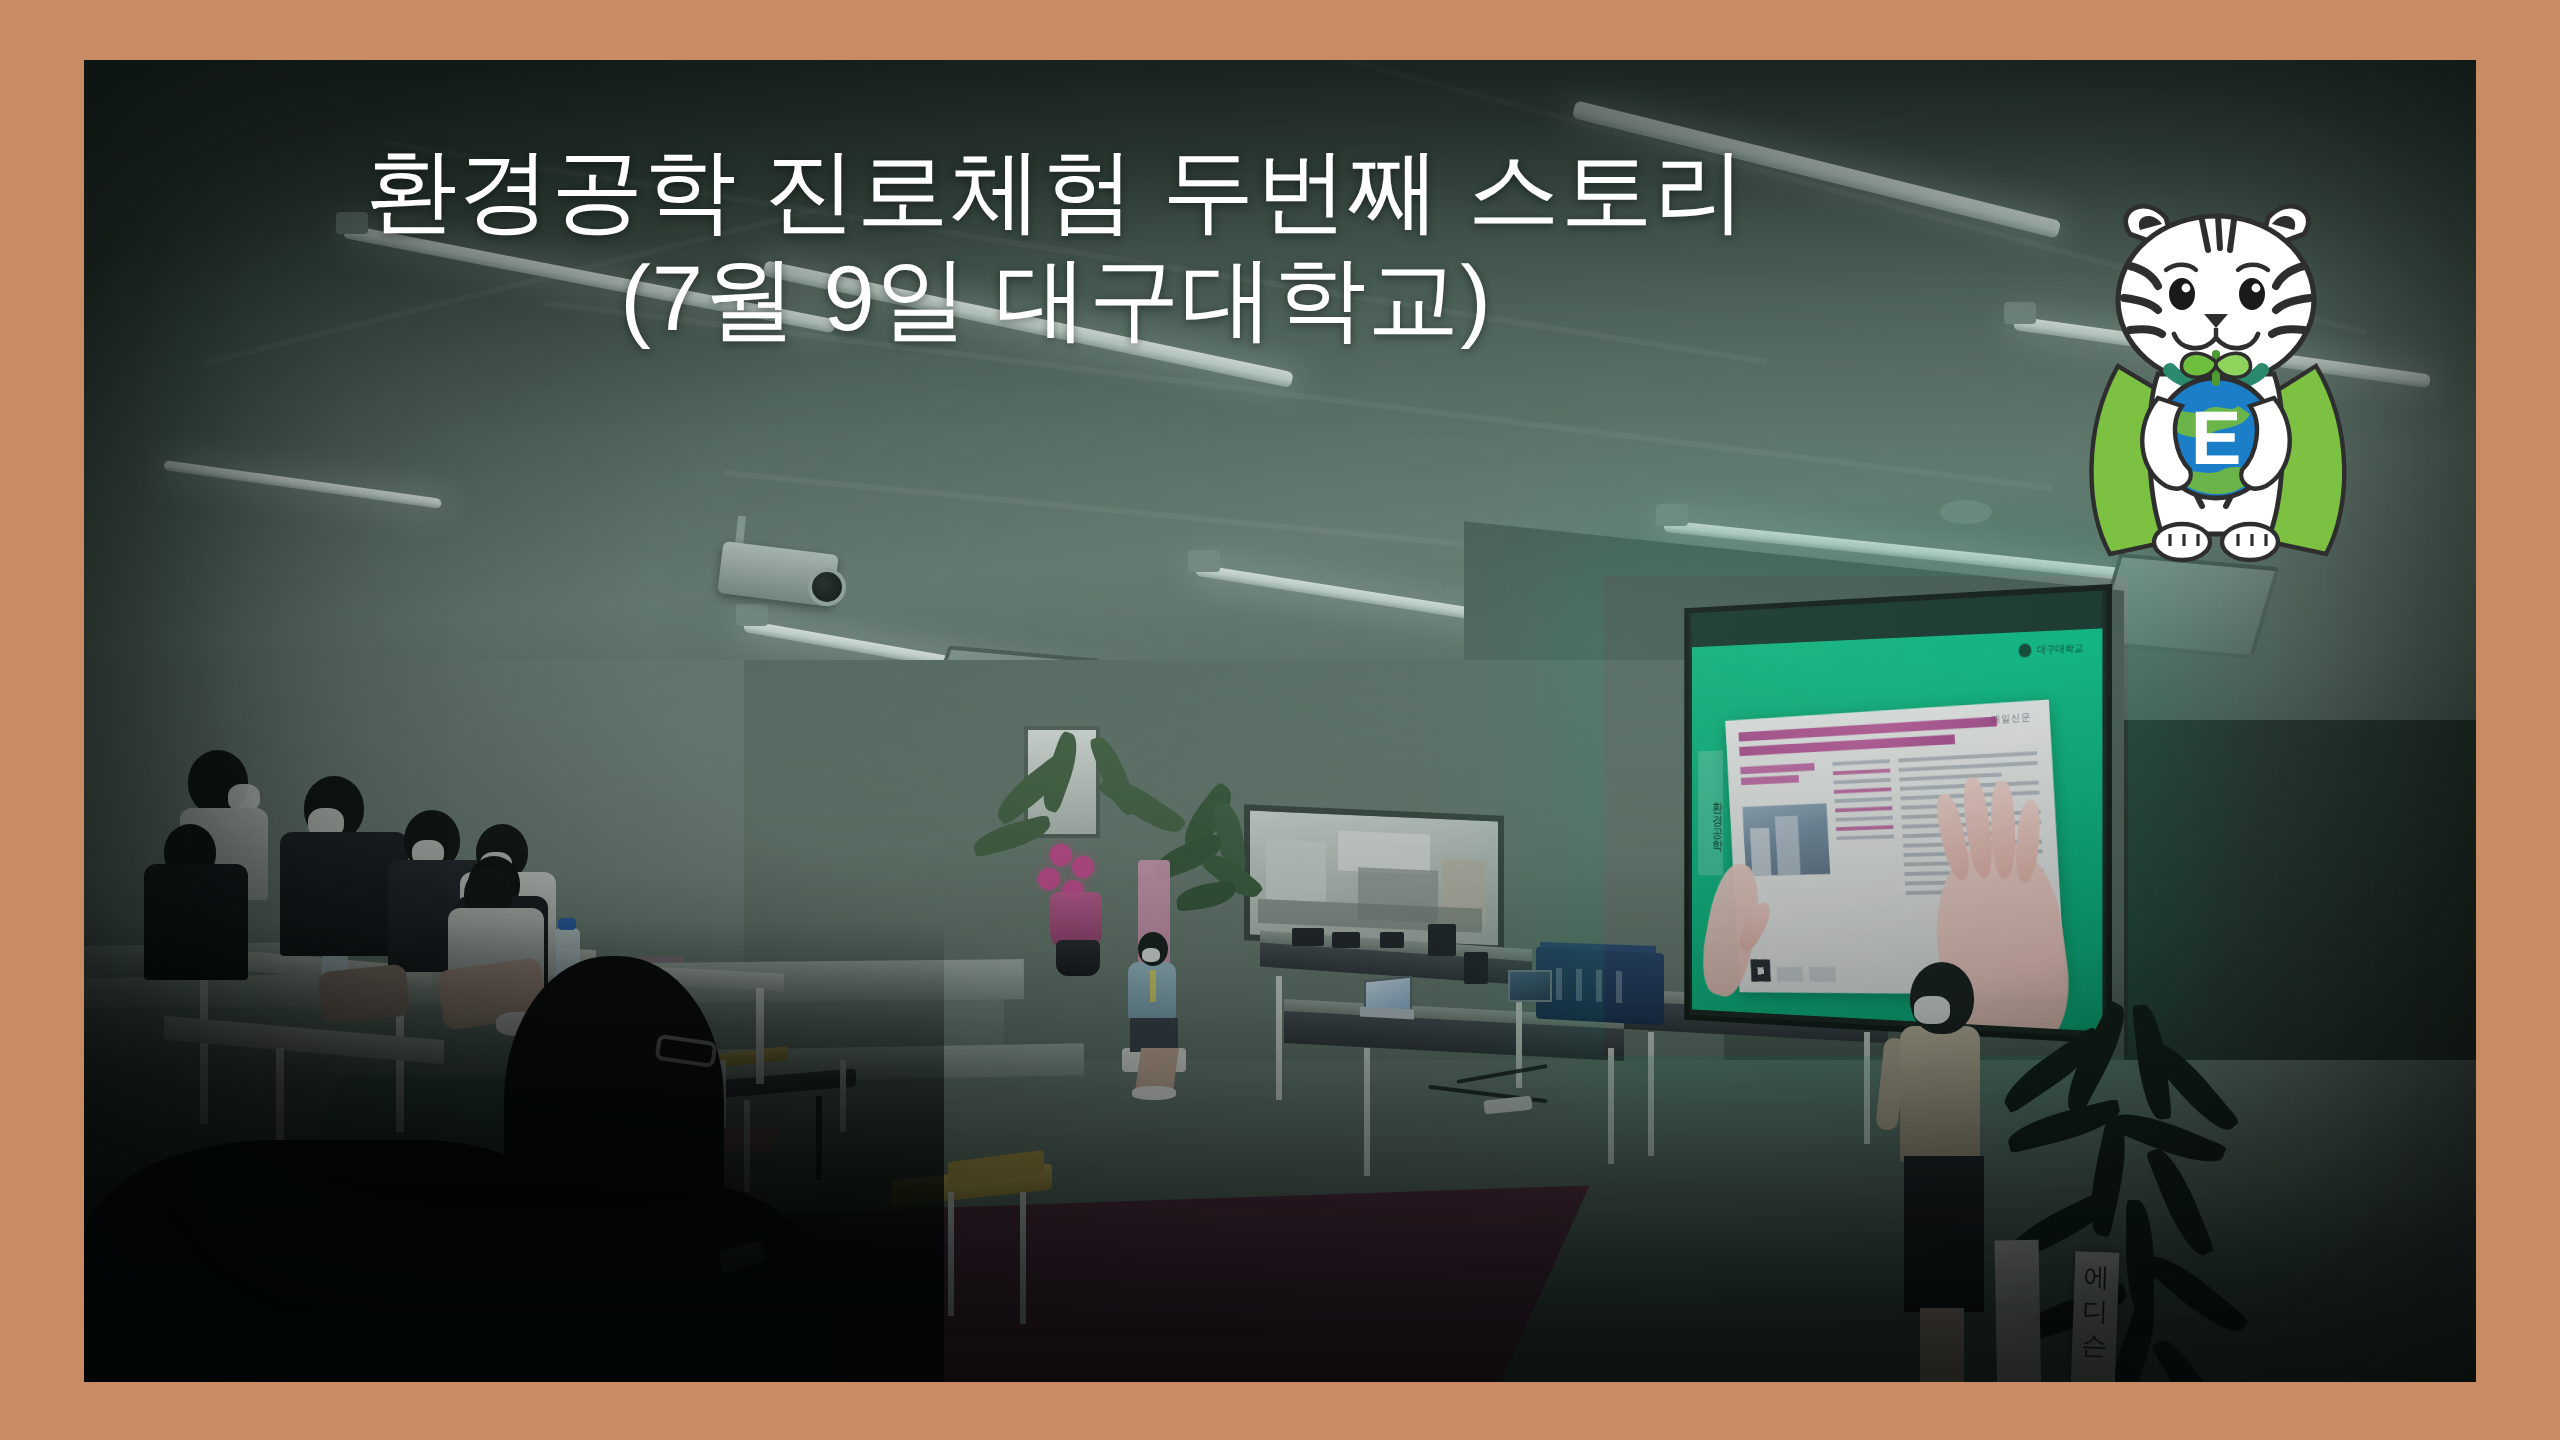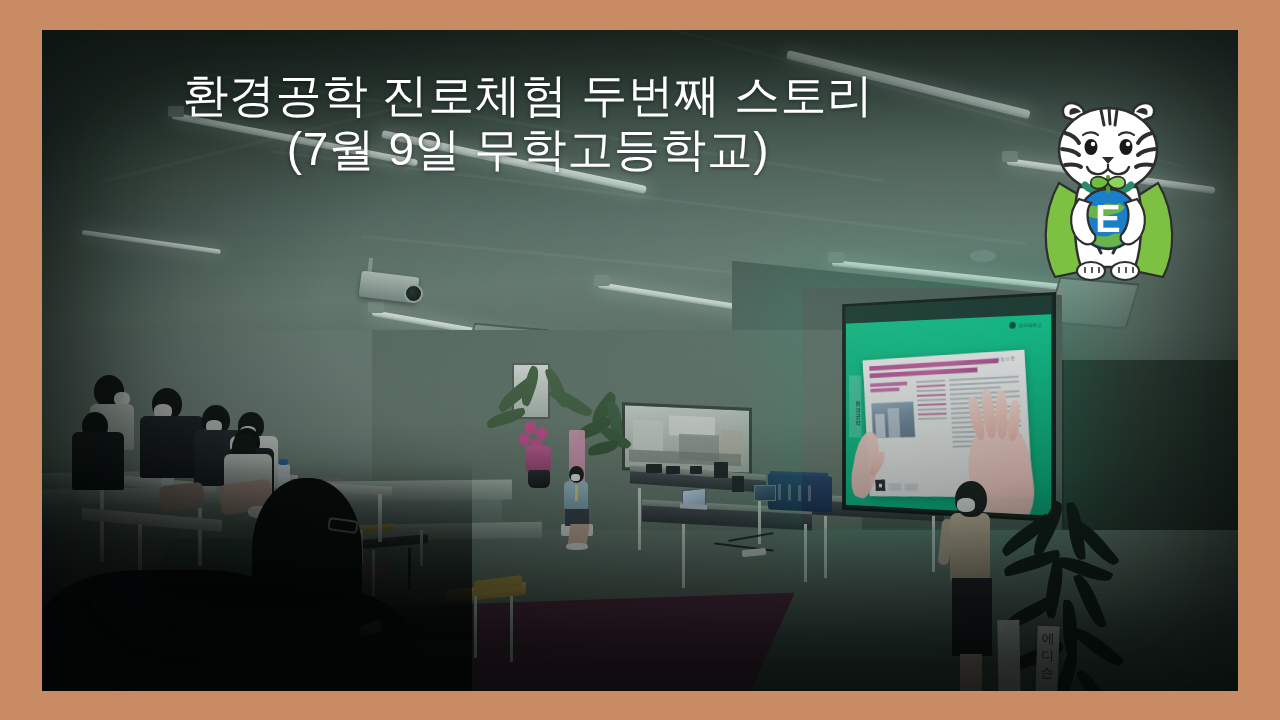--- a/index.html
+++ b/index.html
@@ -1030,21 +1030,21 @@
     <div class="phone"></div>
 
     <div class="fg-shade"></div>
 
     <div class="grade"></div>
     <div class="vignette"></div>
   </div>
 
   <div class="title-block">
     <span class="title-line">환경공학 진로체험 두번째 스토리</span>
-    <span class="title-line">(7월 9일 무학고등학교)</span>
+    <span class="title-line">(7월 9일 대구대학교)</span>
   </div>
 
   <div class="mascot">
     <svg viewBox="0 0 175 195" width="175" height="195" xmlns="http://www.w3.org/2000/svg">
 
       <path d="M38 88 C20 120 22 160 34 182 L62 176 L58 100 Z" fill="#7cc142" stroke="#2e2e2e" stroke-width="2.2"></path>
       <path d="M137 88 C156 120 154 160 142 182 L114 176 L118 100 Z" fill="#7cc142" stroke="#2e2e2e" stroke-width="2.2"></path>
 
       <path d="M44 22 C36 10 52 2 62 14 L66 30 Z" fill="#ffffff" stroke="#2e2e2e" stroke-width="2.4"></path>
       <path d="M131 22 C139 10 123 2 113 14 L109 30 Z" fill="#ffffff" stroke="#2e2e2e" stroke-width="2.4"></path>

